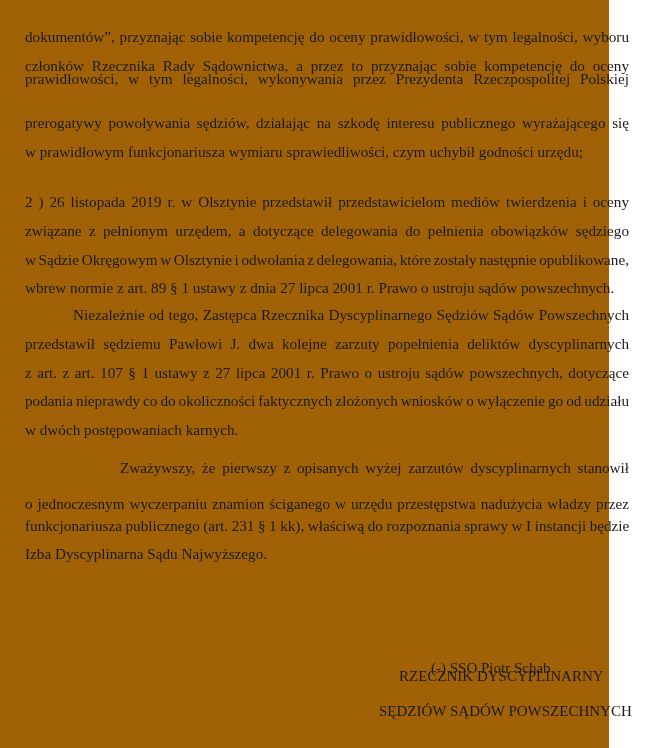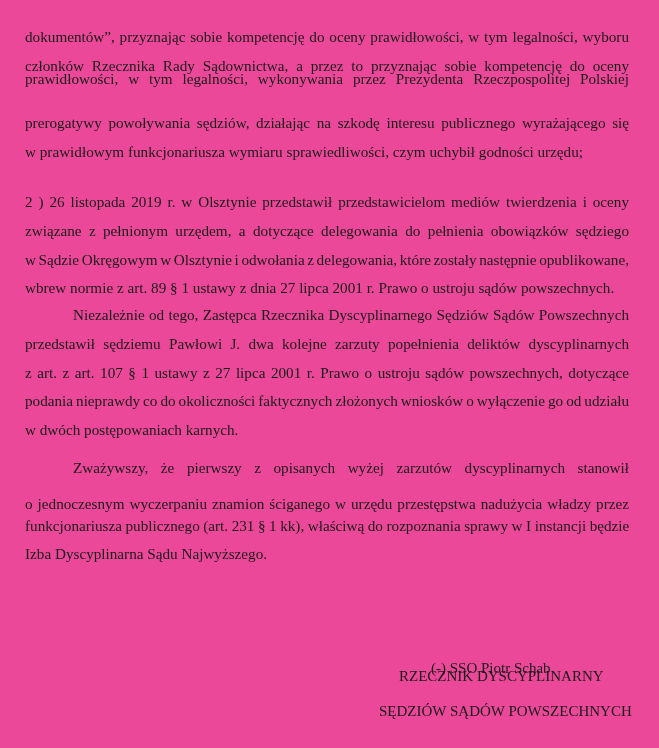--- a/index.html
+++ b/index.html
@@ -1,17 +1,17 @@
 <!DOCTYPE html>
 <html><head>
   <meta charset="utf-8">
   <style>
     html, body { margin: 0; padding: 0; background: #ffffff; }
     body { width: 659px; height: 748px; position: relative; overflow: hidden; }
-    .page { position: absolute; left: 0; top: 0; width: 659px; height: 748px; background: #ec4899; }
+    .page { position: absolute; left: 0; top: 0; width: 609px; height: 748px; background: #a16207; }
     .line {
       position: absolute;
       left: 25px;
       width: 604px;
       font-family: "Liberation Serif", serif;
       font-size: 15.2px;
       color: #1a1a1a;
       line-height: 18px;
       white-space: nowrap;
       text-align: justify;
@@ -50,21 +50,21 @@
 
   <div>
     <div class="line indent" style="top: 306px; white-space: nowrap;"><span style="word-spacing: 0px;">Niezależnie od tego, Zastępca Rzecznika Dyscyplinarnego Sędziów Sądów Powszechnych</span></div>
     <div class="line" style="top: 335px; white-space: nowrap;"><span style="word-spacing: 0px;">przedstawił sędziemu Pawłowi J. dwa kolejne zarzuty popełnienia deliktów dyscyplinarnych</span></div>
     <div class="line" style="top: 364px; white-space: nowrap;"><span style="word-spacing: 0px;">z art. z art. 107 § 1 ustawy z 27 lipca 2001 r.  Prawo o ustroju sądów powszechnych, dotyczące</span></div>
     <div class="line" style="top: 392px; white-space: nowrap;"><span style="word-spacing: -0.838542px;">podania nieprawdy co do okoliczności faktycznych złożonych wniosków o wyłączenie go od udziału</span></div>
     <div class="line last" style="top:421px">w dwóch postępowaniach karnych.</div>
   </div>
 
   <div>
-    <div class="line indent" style="top: 459px; white-space: nowrap;"><span style="word-spacing: 0px;">Zważywszy, że pierwszy z opisanych wyżej zarzutów dyscyplinarnych stanowił</span></div>
+    <div class="line indent" style="top: 459px; white-space: nowrap;"><span style="word-spacing: 0px; margin-left: 47px;">Zważywszy, że pierwszy z opisanych wyżej zarzutów dyscyplinarnych stanowił</span></div>
     <div class="line" style="top: 488px; white-space: nowrap; margin-top: 7px;"><span style="word-spacing: 0px;">o jednoczesnym wyczerpaniu znamion ściganego w urzędu przestępstwa nadużycia władzy przez</span></div>
     <div class="line" style="top: 517px; white-space: nowrap;"><span style="word-spacing: -0.276042px;">funkcjonariusza publicznego (art. 231 § 1 kk),  właściwą do rozpoznania sprawy w I instancji będzie</span></div>
     <div class="line last" style="top:545px">Izba Dyscyplinarna Sądu Najwyższego.</div>
   </div>
 
   <div>
     <div class="sig" style="left:431px; top:659px;">(-) SSO Piotr Schab</div>
     <div class="sig" style="left:399px; top:647px;margin-top:20px;">RZECZNIK DYSCYPLINARNY</div>
     <div class="sig" style="left:379px; top:702px;">SĘDZIÓW SĄDÓW POWSZECHNYCH</div>
   </div>

